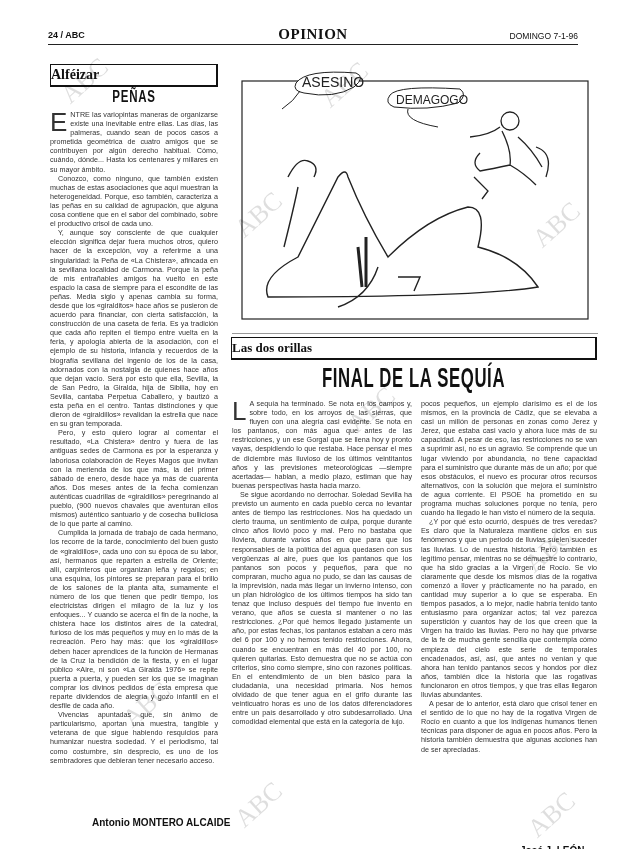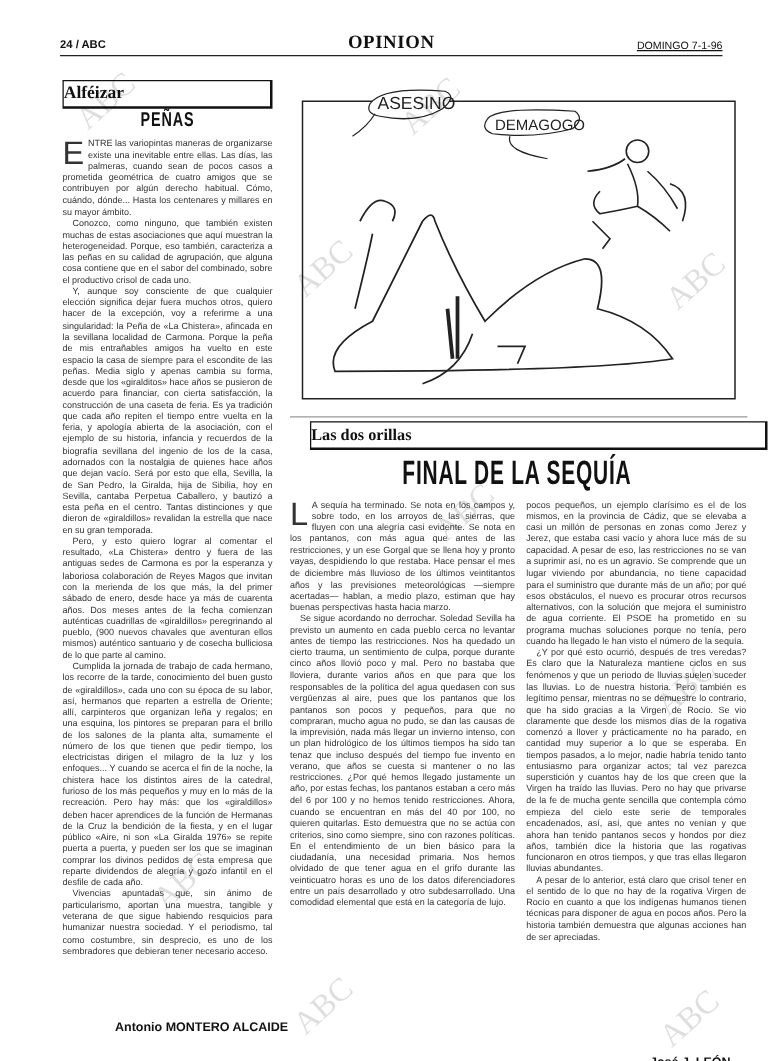--- a/index.html
+++ b/index.html
@@ -1,20 +1,20 @@
 <!DOCTYPE html>
 <html><head>
 <meta charset="utf-8">
 <style>
   html, body { margin:0; padding:0; background:#fff; }
   body { width:620px; height:849px; position:relative; overflow:hidden; font-family:"Liberation Sans", sans-serif; color:#111; }
   .header { position:absolute; left:48px; top:28px; width:530px; height:16px; border-bottom:1.5px solid #222; }
   .h-left { position:absolute; left:0; top:2px; font-size:9px; font-weight:bold; }
   .h-center { position:absolute; left:0; right:0; top:-2px; text-align:center; font-family:"Liberation Serif", serif; font-weight:bold; font-size:15px; letter-spacing:0.5px; }
-  .h-right { position:absolute; right:0; top:3px; font-size:8.5px;text-decoration:underline; }
+  .h-right { position:absolute; right:0; top:3px; font-size:8.5px; }
   .col { position:absolute; font-size:7.2px; line-height:9.1px; text-align:justify; color:#333; }
   .col p { margin:0; text-indent:8px; }
   .col p.first { text-indent:0; }
   .section-box { position:absolute; border:1.5px solid #111; border-right-width:2px; border-bottom-width:2px; font-family:"Liberation Serif", serif; font-weight:bold; }
   .title-cond { position:absolute; text-align:center; font-family:"Liberation Sans", sans-serif; font-weight:bold; transform-origin:center; letter-spacing:1px; }
   .dropcap { float:left; font-size:26px; line-height:22px; margin:1px 3px 0 0; font-family:"Liberation Sans", sans-serif; }
   .byline { position:absolute; font-weight:bold; font-size:10px; }
   .cartoon { position:absolute; left:238px; top:67px; width:360px; height:260px; }
   .rule { position:absolute; height:0; border-top:1px solid #999; }
   .watermark { position:absolute; font-family:"Liberation Serif", serif; font-size:26px; color:rgba(0,0,0,0.13); transform:rotate(-42deg); pointer-events:none; }
@@ -61,21 +61,21 @@
   </g>
   <g fill="none" stroke="#222" stroke-width="1.4">
     <path d="M30 230 q-8 -20 30 -40 q20 -40 40 -80 q8 -10 10 0 q16 40 40 80 q40 -40 80 -50 q20 0 10 40 q40 10 60 40 q-60 10 -270 10 z"></path>
     <path d="M50 110 q10 -20 20 -16 q12 4 6 16 M60 120 q-4 20 -14 60"></path>
     <path d="M160 210 l22 0 l-6 14 M140 200 q-10 30 -40 40"></path>
     <path d="M120 180 l4 40 M128 170 l0 50" stroke-width="3"></path>
   </g>
 </svg>
 <div class="rule" style="left:232px; top:333px; width:366px;"></div>
 
-<div class="section-box" style="left:248px; top:337px; width:363px; height:20px; font-size:13px; line-height:20px;">
+<div class="section-box" style="left:231px; top:337px; width:363px; height:20px; font-size:13px; line-height:20px;">
   <span>Las dos orillas</span>
 </div>
 <div class="title-cond" style="left:231px; top:363px; width:365px; font-size:27px; transform:scaleX(0.62);">
   <span>FINAL DE LA SEQUÍA</span>
 </div>
 <div class="col" style="left:232px; top:399px; width:180px; height:445px;">
   <p class="first"><span class="dropcap">L</span><span>A sequía ha terminado. Se nota en los campos y, sobre todo, en los arroyos de las sierras, que fluyen con una alegría casi evidente. Se nota en los pantanos, con más agua que antes de las restricciones, y un ese Gorgal que se llena hoy y pronto vayas, despidiendo lo que restaba. Hace pensar el mes de diciembre más lluvioso de los últimos veintitantos años y las previsiones meteorológicas —siempre acertadas— hablan, a medio plazo, estiman que hay buenas perspectivas hasta hacia marzo.</span></p>
   <p>Se sigue acordando no derrochar. Soledad Sevilla ha previsto un aumento en cada pueblo cerca no levantar antes de tiempo las restricciones. Nos ha quedado un cierto trauma, un sentimiento de culpa, porque durante cinco años llovió poco y mal. Pero no bastaba que lloviera, durante varios años en que para que los responsables de la política del agua quedasen con sus vergüenzas al aire, pues que los pantanos que los pantanos son pocos y pequeños, para que no compraran, mucho agua no pudo, se dan las causas de la imprevisión, nada más llegar un invierno intenso, con un plan hidrológico de los últimos tiempos ha sido tan tenaz que incluso después del tiempo fue invento en verano, que años se cuesta si mantener o no las restricciones. ¿Por qué hemos llegado justamente un año, por estas fechas, los pantanos estaban a cero más del 6 por 100 y no hemos tenido restricciones. Ahora, cuando se encuentran en más del 40 por 100, no quieren quitarlas. Esto demuestra que no se actúa con criterios, sino como siempre, sino con razones políticas. En el entendimiento de un bien básico para la ciudadanía, una necesidad primaria. Nos hemos olvidado de que tener agua en el grifo durante las veinticuatro horas es uno de los datos diferenciadores entre un país desarrollado y otro subdesarrollado. Una comodidad elemental que está en la categoría de lujo.</p>
 </div>
 <div class="col" style="left:421px; top:399px; width:176px; height:425px;">

